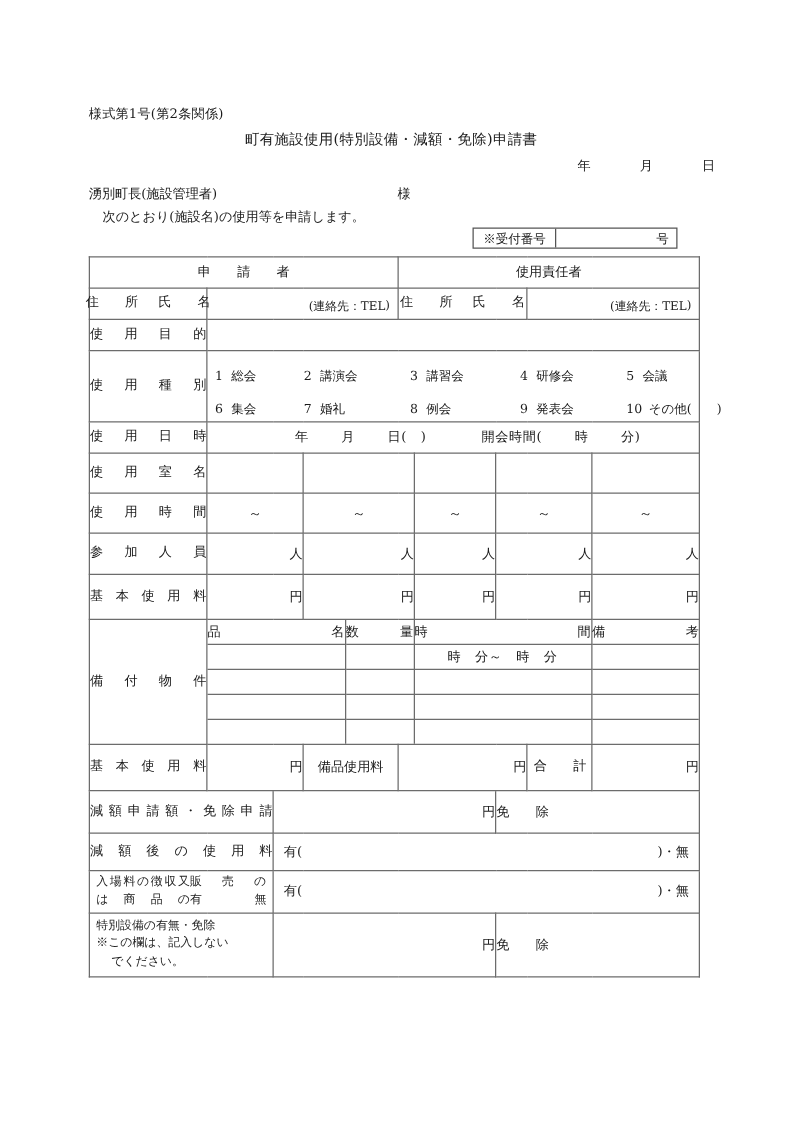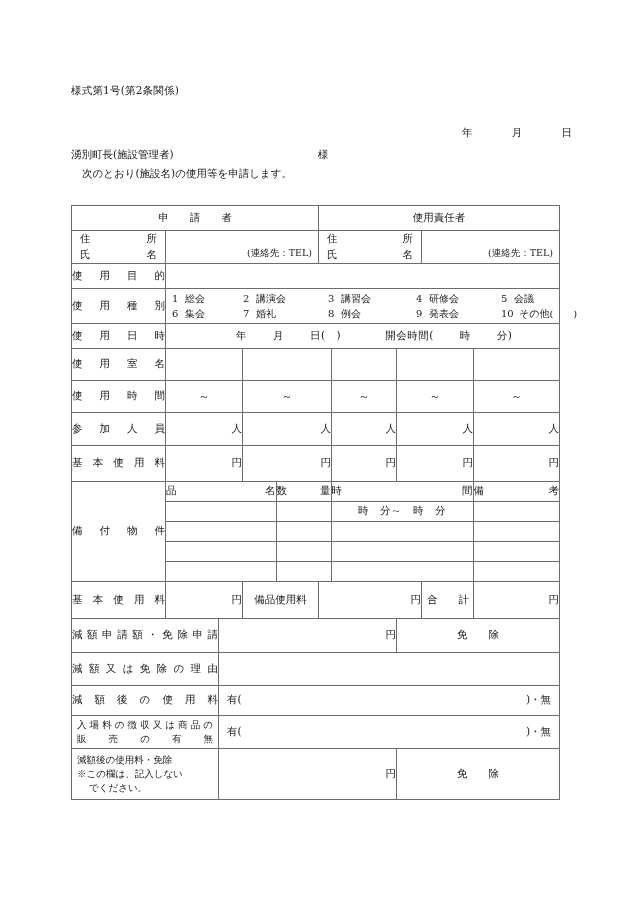--- a/index.html
+++ b/index.html
@@ -121,27 +121,28 @@
   }
   .lbl-c {
     text-align: center;
     white-space: nowrap;
   }
   .lbl-small {
     font-size: 9.5px;
     line-height: 1.35;
     padding: 2px 5px;
   }
-  .t-center { text-align: center; }
+  .t-center { }
 
   .two-line-label {
     display: flex;
-    flex-direction: column;
+    flex-direction: row;
     justify-content: center;
     height: 100%;
+    align-items: center;
   }
   .two-line-label > span {
     display: block;
     text-align: justify;
     text-align-last: justify;
     line-height: 1.5;
   }
 
   .addr-name-cell { height: 52px; }
   .addr-fill {
@@ -159,21 +160,21 @@
     font-size: 9.5px;
     white-space: nowrap;
   }
 
   .kind-list {
     padding: 2px 0 2px 6px;
     line-height: 1.5;
     white-space: nowrap;
     font-size: 10px;
   }
-  .kind-row { display: block; }
+  .kind-row { display: block; margin-top: 11px; }
   .kind-row .num { display: inline-block; width: 13px; }
   .kind-item { display: inline-block; }
 
   .datetime-line {
     padding-left: 70px;
     white-space: nowrap;
     letter-spacing: 0.5px;
   }
   .spc { display: inline-block; width: 26px; }
   .spc-l { display: inline-block; width: 44px; }
@@ -221,31 +222,36 @@
     padding: 0 8px;
     white-space: nowrap;
   }
 </style>
 </head>
 <body>
 
 <div class="page">
 
   <div class="form-no">様式第1号(第2条関係)</div>
+  <div class="doc-title">町有施設使用(特別設備・減額・免除)申請書</div>
 
   <div class="date-line">
     <span>年</span>
     <span>月</span>
     <span>日</span>
   </div>
 
   <div class="addressee">湧別町長(施設管理者)</div>
   <div class="addressee-sama">様</div>
   <div class="lead-text">次のとおり(施設名)の使用等を申請します。</div>
 
+  <div class="receipt-box">
+    <div class="receipt-label">※受付番号</div>
+    <div class="receipt-value">号</div>
+  </div>
 
   <table class="main-table">
     <colgroup>
       <col style="width:94px">
       <col style="width:53px">
       <col style="width:24px">
       <col style="width:76px">
       <col style="width:13px">
       <col style="width:65px">
       <col style="width:25px">
@@ -408,24 +414,20 @@
       <td class="lbl" style="padding:0 5px">合　　計</td>
       <td class="unit-right">円</td>
     </tr>
 
     <tr>
       <td colspan="2" class="lbl" style="height:33px">減額申請額・免除申請</td>
       <td colspan="4" class="unit-right">円</td>
       <td colspan="3" class="t-center">免　　除</td>
     </tr>
 
-    <tr>
-      <td colspan="2" class="lbl" style="height:32px">減額又は免除の理由</td>
-      <td colspan="7"></td>
-    </tr>
 
     <tr>
       <td colspan="2" class="lbl" style="height:29px">減額後の使用料</td>
       <td colspan="7">
         <div class="arinashi">
           <span>有(</span>
           <span>)・無</span>
         </div>
       </td>
     </tr>
@@ -441,21 +443,21 @@
         <div class="arinashi">
           <span>有(</span>
           <span>)・無</span>
         </div>
       </td>
     </tr>
 
     <tr>
       <td colspan="2" style="height:50px">
         <div class="lbl-small" style="line-height:1.5">
-          <div>減額後の使用料・免除</div>
+          <div>特別設備の有無・免除</div>
           <div>※この欄は、記入しない</div>
           <div style="padding-left:12px">でください。</div>
         </div>
       </td>
       <td colspan="4" class="unit-right">円</td>
       <td colspan="3" class="t-center">免　　除</td>
     </tr>
 
   </tbody>
     </table>

